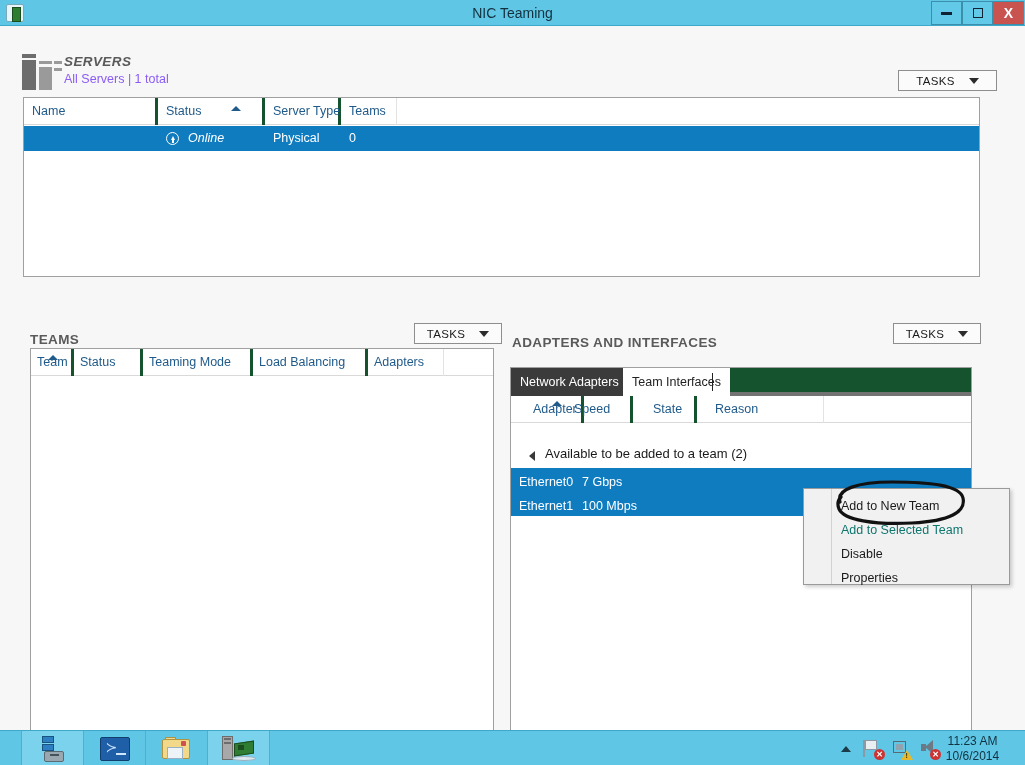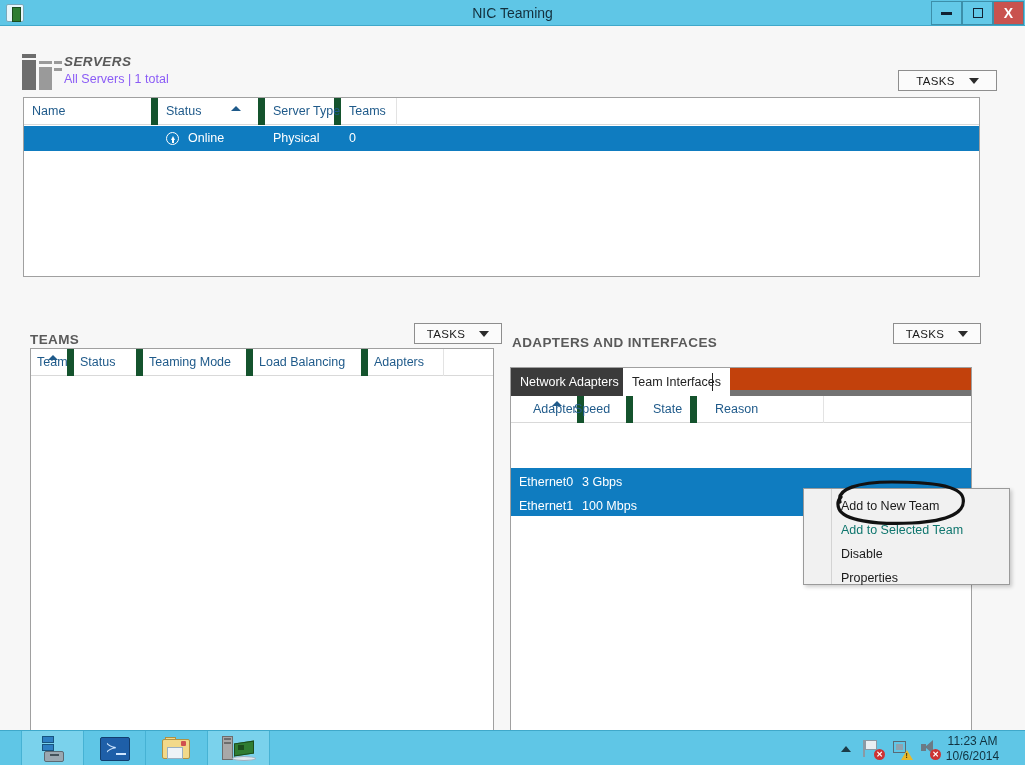--- a/index.html
+++ b/index.html
@@ -96,21 +96,21 @@
   #panel-adapters{ left:510px; top:341px; width:462px; height:364px; }
 
   
   .gridhead{
     position:relative; height:27px; border-bottom:1px solid #d9d9d9;
     background:#ffffff;
   }
   .gh-cell{
     position:absolute; top:0; height:27px; line-height:27px;
     font-size:12.5px; color:#1f5a8a; padding-left:8px;
-    border-right:7px solid #14532d;
+    border-right:3px solid #14532d;
     white-space:nowrap;
   }
   .gh-cell.last{ border-right:1px solid #e3e3e3; }
   .sortcaret{
     position:absolute; width:0;height:0;
     border-left:5px solid transparent;border-right:5px solid transparent;
     border-bottom:5px solid #1f5a8a;
   }
 
   
@@ -134,21 +134,21 @@
 
   
   #teams-head{ position:absolute; left:30px; top:306px; }
   #teams-head .sect-title{display:block;}
   #teams-head .sect-sub{display:block;margin-top:3px;}
   #adapters-head{ position:absolute; left:512px; top:307px; }
 
   
   #tabstrip{
     position:absolute; left:0; top:0; width:100%; height:28px;
-    border-bottom:6px solid #737373; background:#c2410c;
+    border-bottom:4px solid #737373; background:#14532d;
   }
   .tab{
     position:absolute; top:0; height:28px; line-height:28px;
     font-size:12.5px; padding:0 9px; white-space:nowrap;
   }
   .tab.active{ background:#3b3b3b; color:#ffffff; left:0; }
   .tab.inactive{ background:#ffffff; color:#222; }
   #tab-caret{
     position:absolute; top:5px; width:1px; height:18px; background:#222;
   }
@@ -305,21 +305,21 @@
         <span class="sortcaret" style="left:73px;top:8px;"></span>
       </div>
       <div class="gh-cell" style="left:241px;width:76px;">
         <span>Server Type</span>
       </div>
       <div class="gh-cell last" style="left:317px;width:56px;">
         <span>Teams</span>
       </div>
     </div>
     <div class="row-sel" style="top:28px;">
-      <div class="cell" style="left:134px;width:107px;padding-left:30px;">
+      <div class="cell" style="left:134px;width:107px;padding-left:30px;font-style:italic;">
         <span class="online-ico" style="left:8px;"></span>
         <span>Online</span>
       </div>
       <div class="cell" style="left:241px;width:76px;">Physical</div>
       <div class="cell" style="left:317px;width:56px;">0</div>
     </div>
   </div>
 
   <div id="teams-head">
     <span class="sect-title">TEAMS</span>
@@ -380,24 +380,28 @@
         <span>Speed</span>
       </div>
       <div class="gh-cell" style="left:122px;width:64px;padding-left:20px;">
         <span>State</span>
       </div>
       <div class="gh-cell last" style="left:186px;width:127px;padding-left:18px;">
         <span>Reason</span>
       </div>
     </div>
 
+    <div class="group-row" style="top:73px;">
+      <span class="group-tri"></span>
+      <span>Available to be added to a team (2)</span>
+    </div>
 
     <div class="adapter-row" style="top:100px;">
       <div class="cell" style="left:0px;width:60px;">Ethernet0</div>
-      <div class="cell" style="left:63px;width:70px;">3 Gbps</div>
+      <div class="cell" style="left:63px;width:70px;">7 Gbps</div>
       <div class="cell" style="left:133px;width:60px;"></div>
       <div class="cell" style="left:193px;width:120px;"></div>
     </div>
     <div class="adapter-row" style="top:124px;">
       <div class="cell" style="left:0px;width:60px;">Ethernet1</div>
       <div class="cell" style="left:63px;width:70px;">100 Mbps</div>
       <div class="cell" style="left:133px;width:60px;"></div>
       <div class="cell" style="left:193px;width:120px;"></div>
     </div>
   </div>

